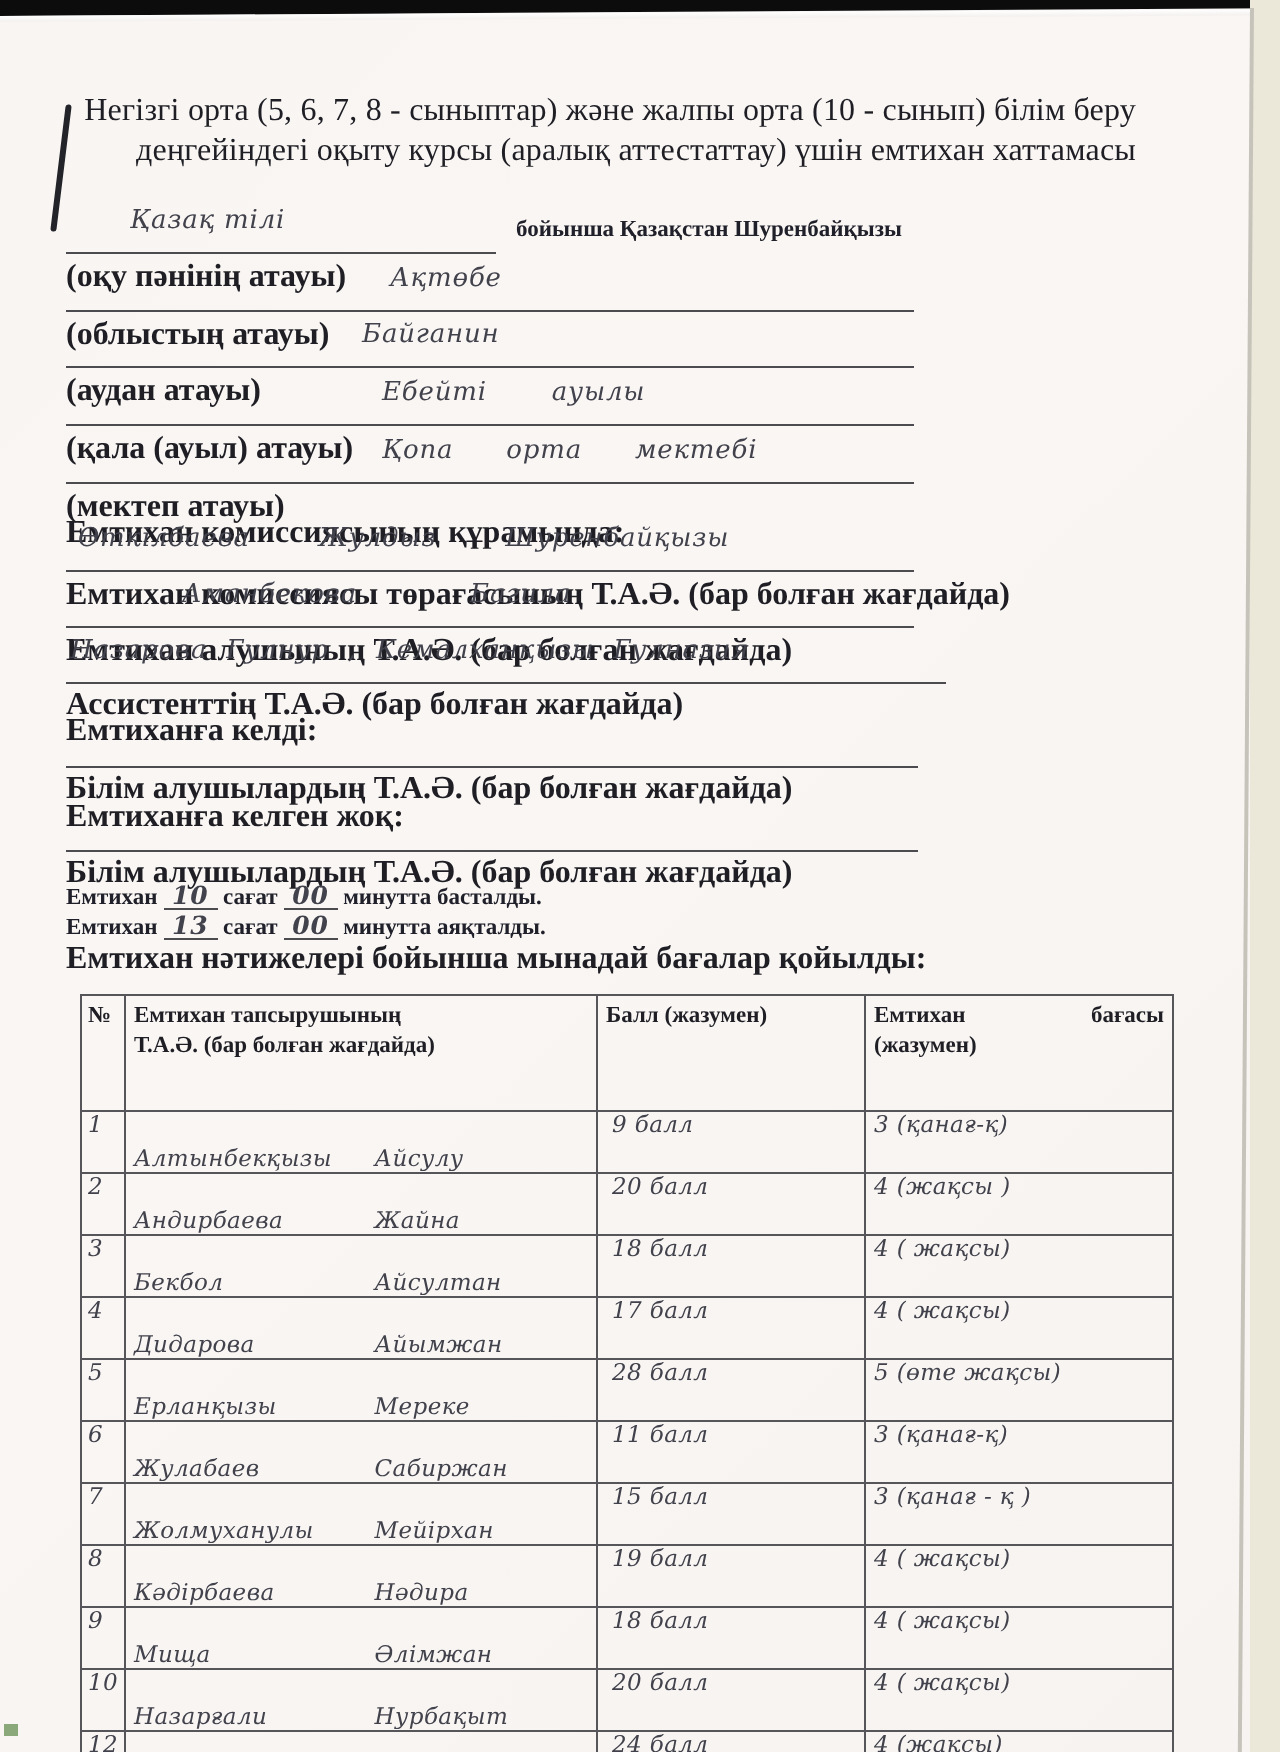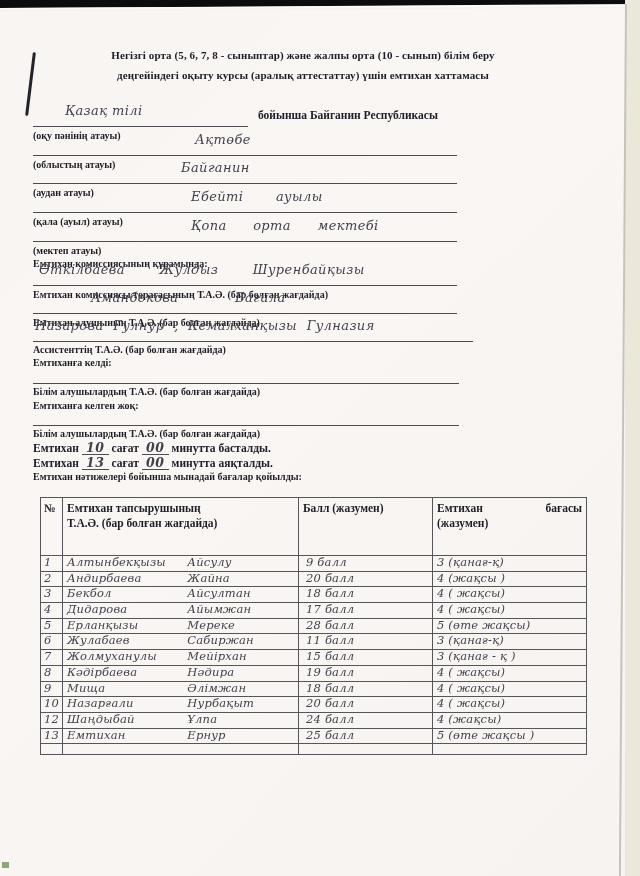--- a/index.html
+++ b/index.html
@@ -18,30 +18,30 @@
               background:linear-gradient(#ffffff,#f3f0ee); transform:rotate(-0.3deg); transform-origin:left center;}
   .right-band { position:absolute; top:0; right:0; width:15px; height:876px; background:#ebe8da; }
   .right-edge-line { position:absolute; top:4px; right:13px; width:2px; height:872px;
               background:#c6c3ba; transform:rotate(0.4deg); transform-origin:top center; }
   .pen-mark { position:absolute; left:29px; top:52px; width:3px; height:64px;
               background:#23232a; border-radius:2px; transform:rotate(7deg); }
   .green-dot { position:absolute; left:2px; bottom:8px; width:7px; height:6px; background:#8aa87a; }
 
   .content { position:absolute; left:33px; top:0; width:556px; }
 
-  .title { position:absolute; top:46px; left:5px; width:530px; text-align:center;
-           font-weight:bold; font-size:11px; line-height:19.5px; letter-spacing:.1px; }
+  .title { position:absolute; top:46px; left:5px; width:530px; text-align:right;
+           font-weight:normal; font-size:16px; line-height:19.5px; letter-spacing:.1px; }
 
   .printed { font-weight:bold; font-size:11.5px; color:#20202a; }
   .hw { font-family:"DejaVu Serif", serif; font-style:italic; color:#42424c;
         font-size:13px; letter-spacing:.4px; }
 
   .uline { border-bottom:1.3px solid #4c4c50; }
   .fbox { position:absolute; left:0; box-sizing:border-box; }
-  .lbl  { position:absolute; left:0; font-weight:bold; font-size:10px; }
+  .lbl  { position:absolute; left:0; font-weight:bold; font-size:16px; }
 
   
   .f1box { top:103px; width:215px; height:24px; padding-left:32px; }
   .f1aft { position:absolute; left:225px; top:109px; white-space:nowrap; }
   .l1 { top:130px; }
   .f2box { top:132px; width:424px; height:24px; padding-left:162px; }
   .l2 { top:159px; }
   .f3box { top:160px; width:424px; height:24px; padding-left:148px; }
   .l3 { top:187px; }
   .f4box { top:189px; width:424px; height:24px; padding-left:158px; word-spacing:28px; }
@@ -70,21 +70,21 @@
              text-align:center; font-size:12.5px; line-height:13px; }
 
   table.res { position:absolute; top:497px; left:7px; width:546px;
               border-collapse:collapse; table-layout:fixed; }
   table.res th, table.res td { border:1.2px solid #55555a; padding:0 4px; vertical-align:top; }
   table.res th { text-align:left; font-size:11.5px; font-weight:bold; line-height:14.5px; padding-top:3px; }
   .th-grade-l1 { display:flex; justify-content:space-between; }
   .hdr-row { height:58px; }
   .drow td { height:14.7px; }
   .drow .hw, .drow.hwrow { font-size:11.5px; line-height:13px; letter-spacing:.2px; }
-  .namecell { display:flex; }
+  .namecell { display:flex;margin-top:17px; }
   .namecell .sn { width:53%; }
   .scorecell { padding-left:7px !important;margin-top:36px; }
   .emptyrow td { height:10px; }
   .numcol { text-align:left; padding-left:3px !important; }
 </style>
 </head>
 <body>
 
 <div class="page">
   <div class="top-edge"></div>
@@ -95,21 +95,21 @@
   <div class="green-dot"></div>
 
   <div class="content">
 
     <div class="title">
       <div>Негізгі орта (5, 6, 7, 8 - сыныптар) және жалпы орта (10 - сынып) білім беру</div>
       <div>деңгейіндегі  оқыту курсы (аралық аттестаттау) үшін емтихан хаттамасы</div>
     </div>
 
     <div class="fbox uline f1box hw">Қазақ  тілі</div>
-    <div class="f1aft printed">бойынша Байганин Республикасы</div>
+    <div class="f1aft printed">бойынша Қазақстан Шуренбайқызы</div>
     <div class="lbl l1">(оқу пәнінің атауы)</div>
 
     <div class="fbox uline f2box hw">Ақтөбе</div>
     <div class="lbl l2">(облыстың атауы)</div>
 
     <div class="fbox uline f3box hw">Байганин</div>
     <div class="lbl l3">(аудан атауы)</div>
 
     <div class="fbox uline f4box hw">Ебейті ауылы</div>
     <div class="lbl l4">(қала (ауыл) атауы)</div>

